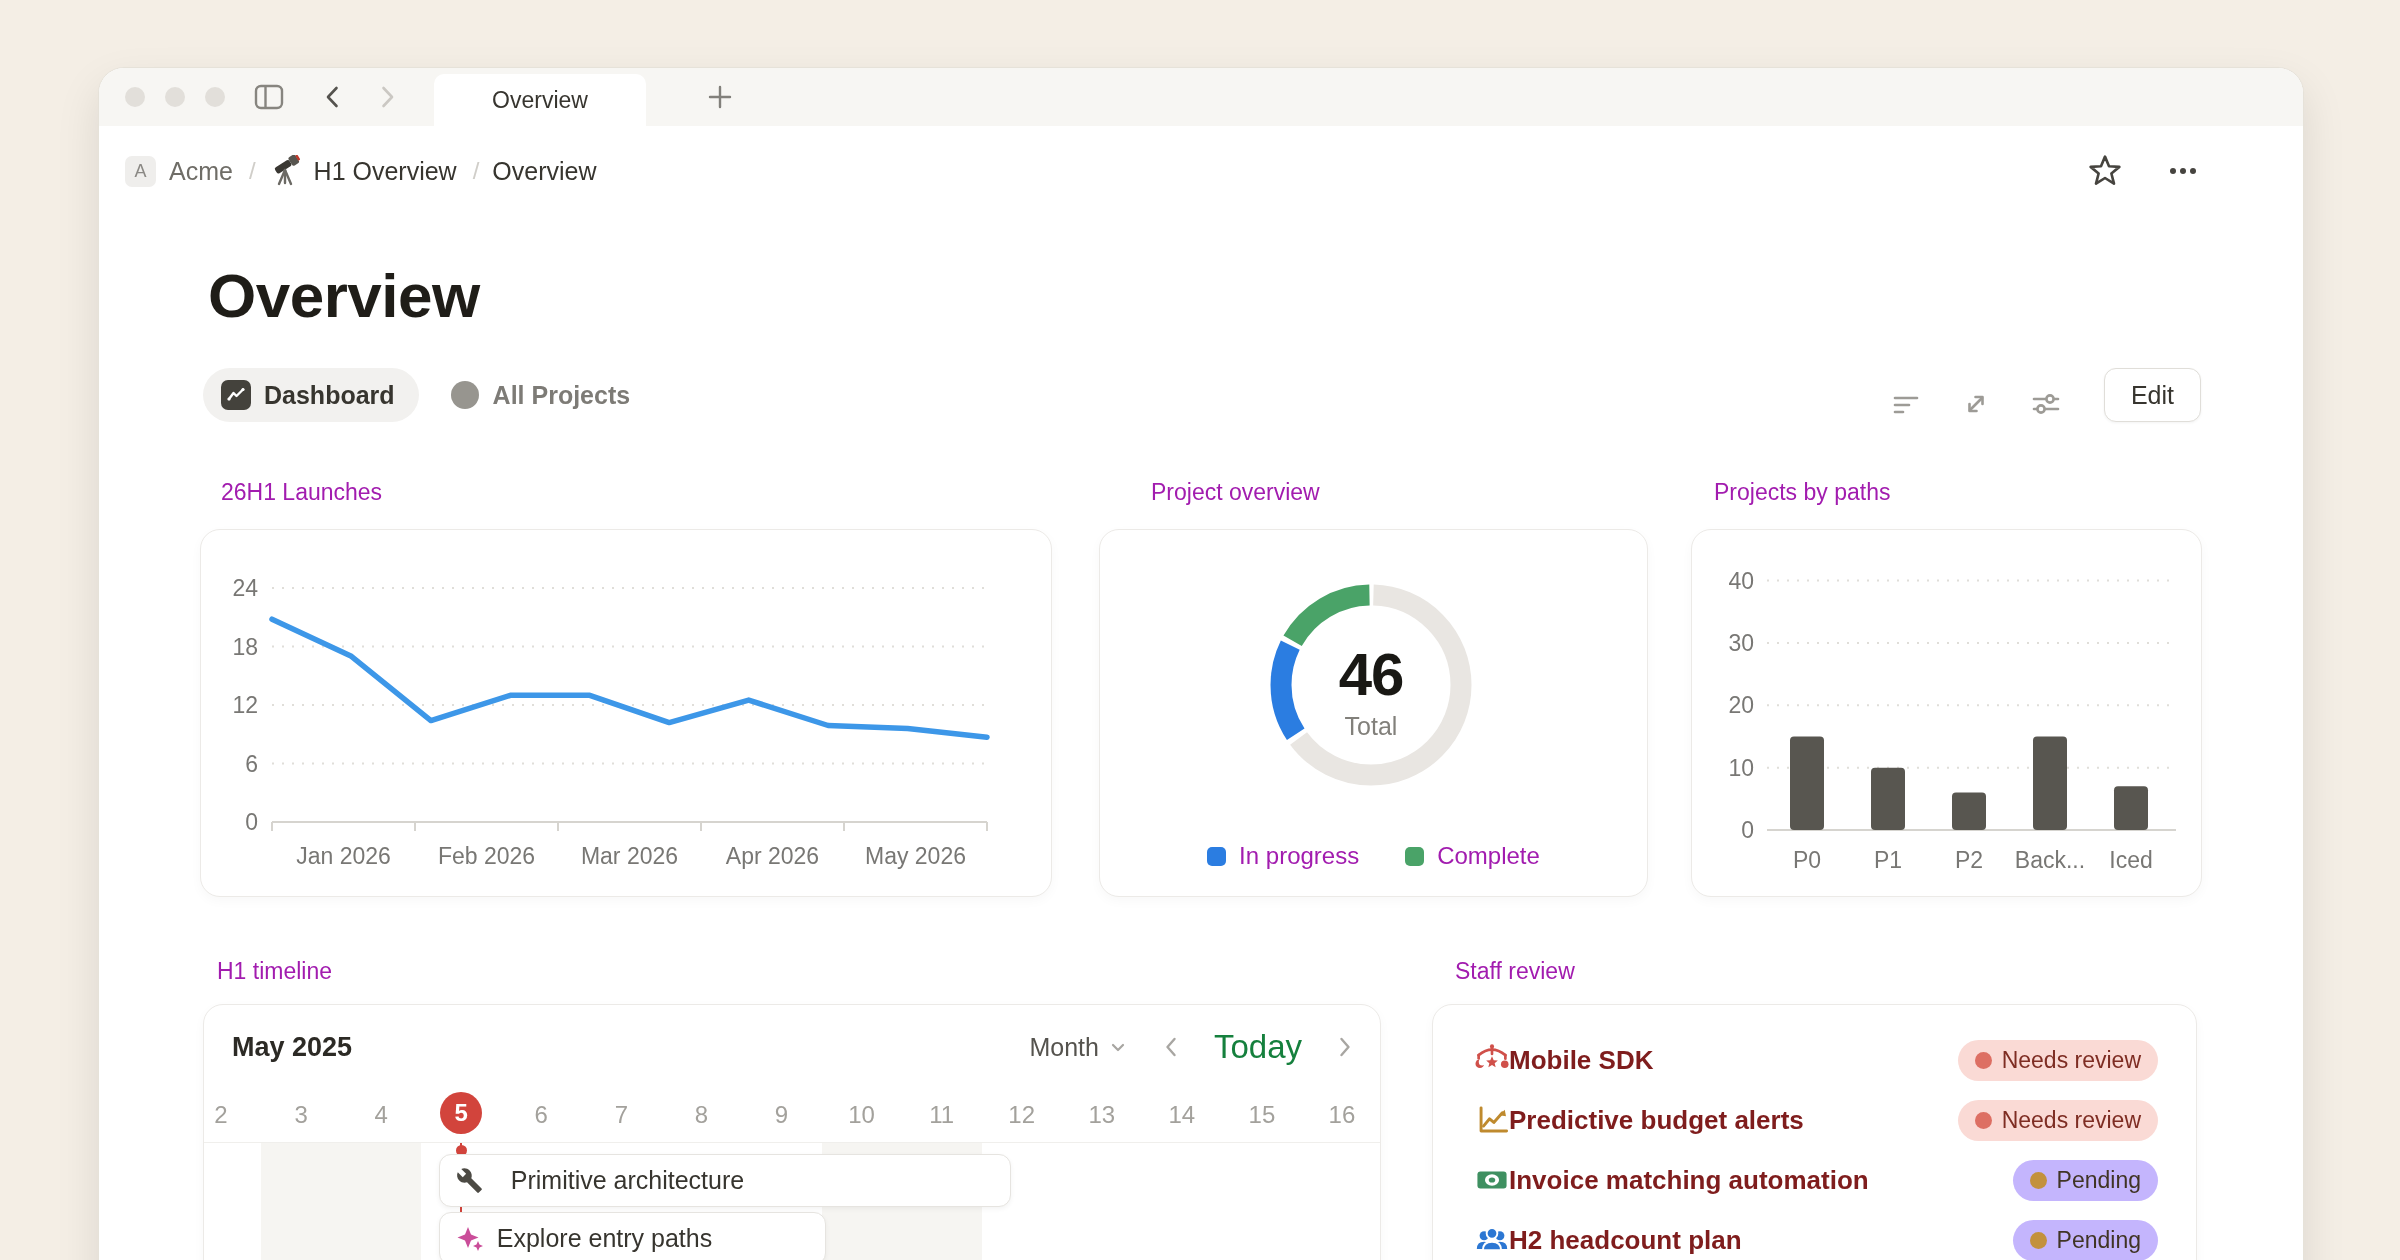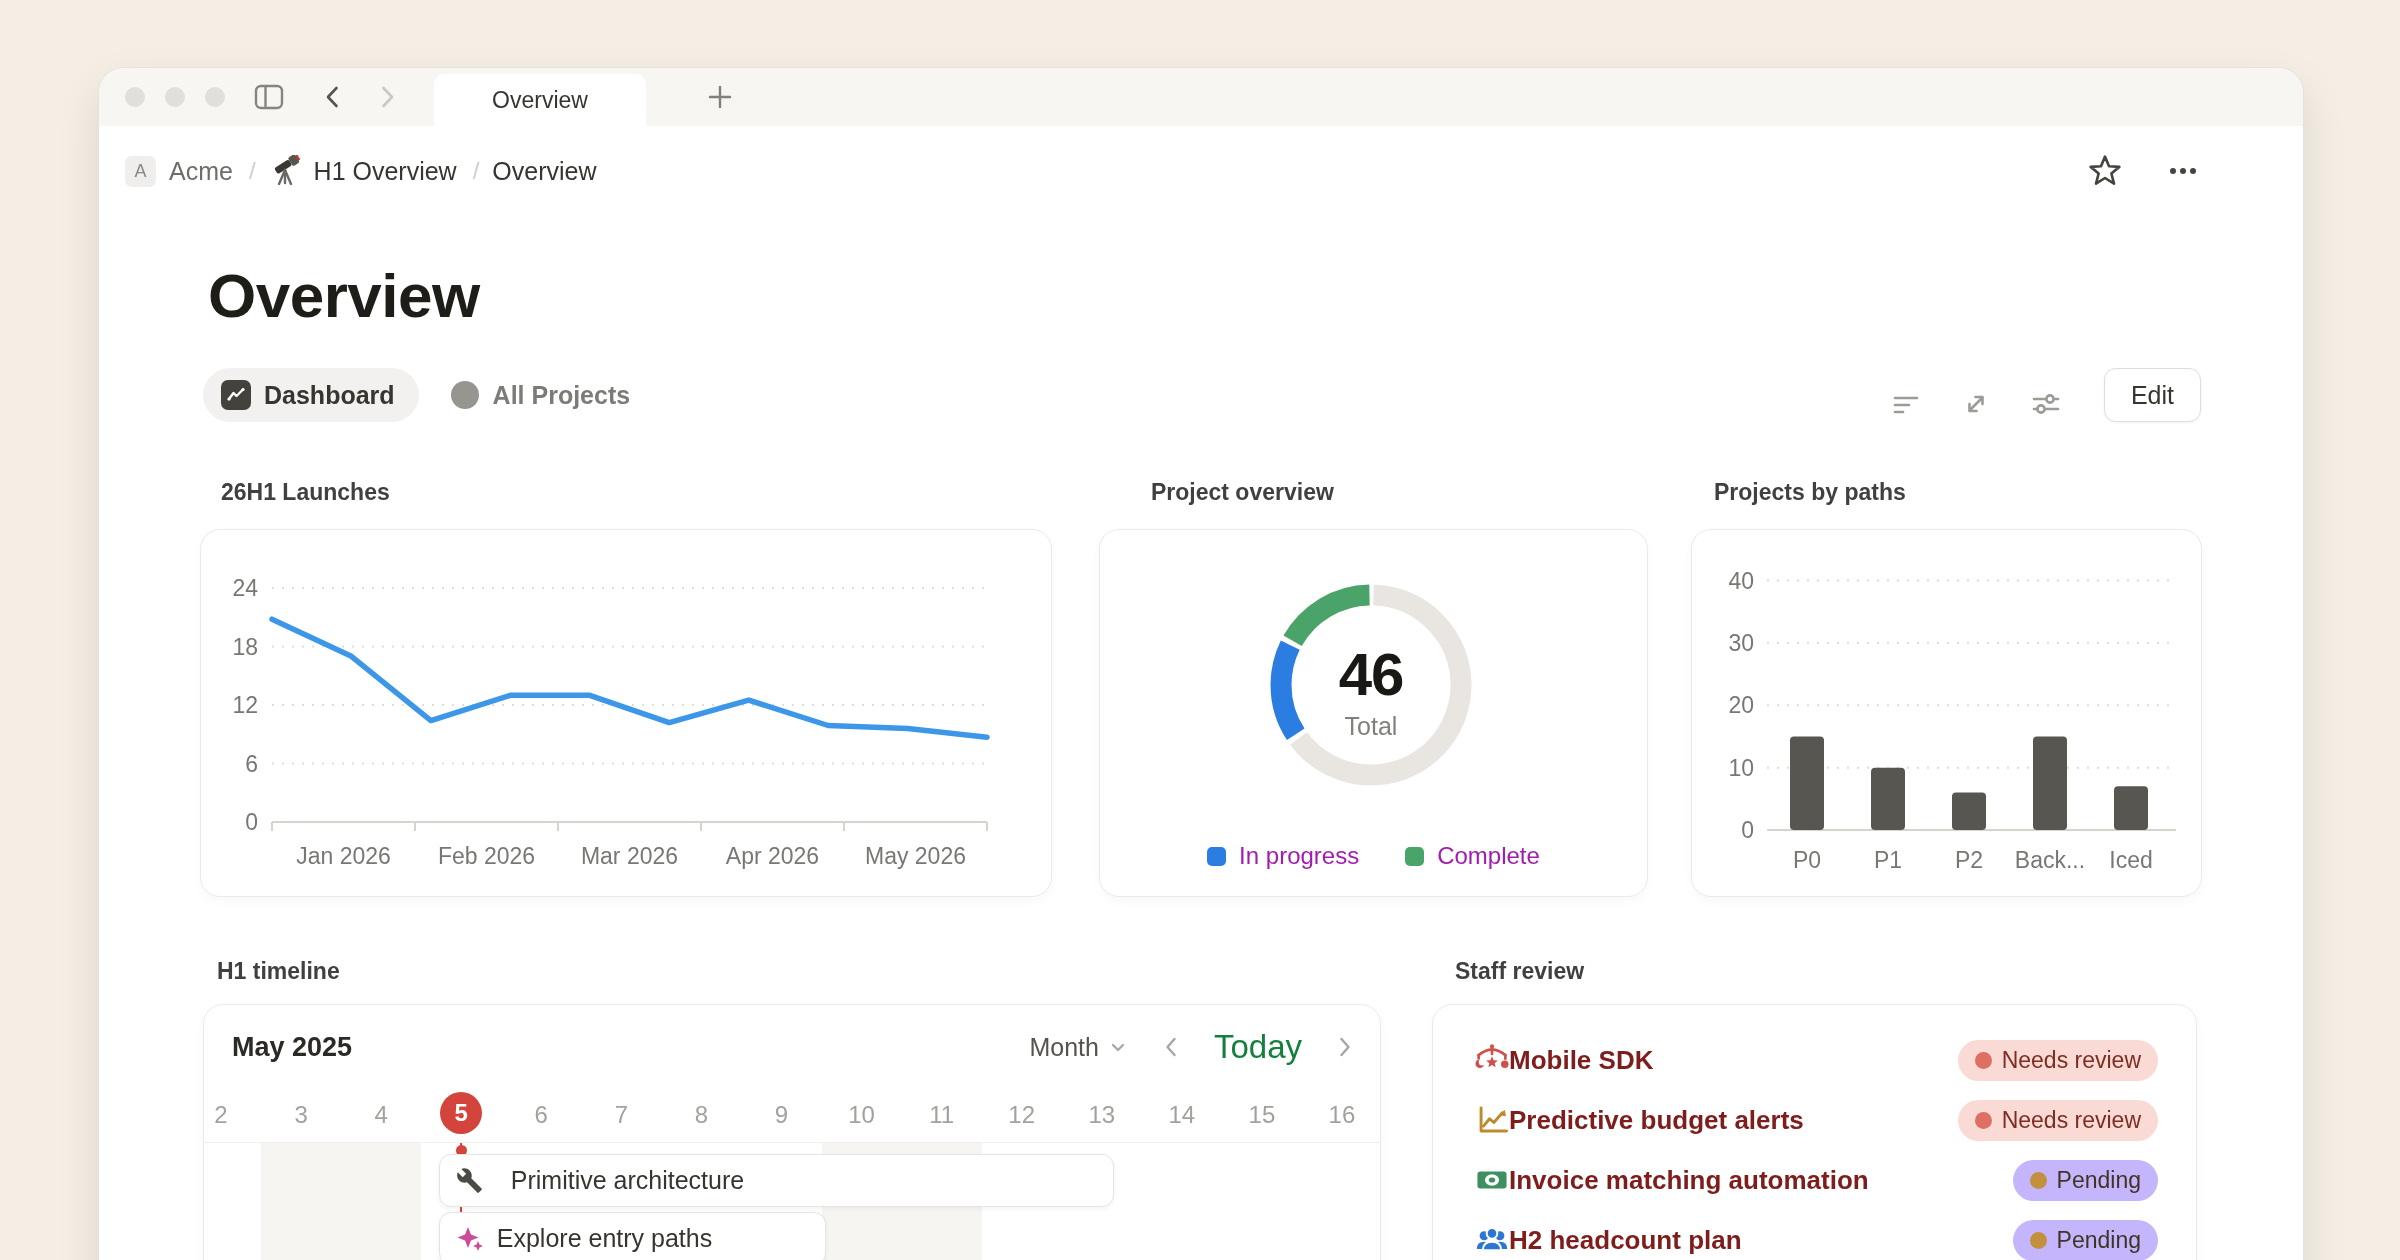--- a/index.html
+++ b/index.html
@@ -37,21 +37,21 @@
   .pill-ico{width:30px;height:30px;border-radius:7px;background:#44423c;display:flex;align-items:center;justify-content:center;}
   .pill-label{font-size:25px;font-weight:600;color:#37352f;}
   .viewtab2{display:flex;align-items:center;gap:14px;margin-left:32px;}
   .gray-circle{width:28px;height:28px;border-radius:50%;background:#97958f;}
   .viewtab2 span{font-size:25px;font-weight:600;color:#7d7b76;}
   .view-actions{margin-left:auto;display:flex;align-items:flex-end;gap:34px;}
   .edit-btn{height:54px;padding:0 26px;border-radius:12px;border:1.5px solid #e0ded9;background:#fff;
             font-size:25px;font-weight:500;color:#37352f;display:flex;align-items:center;
             box-shadow:0 1px 3px rgba(0,0,0,.05);margin-left:6px;}
   
-  .sec-title{position:absolute;font-size:23px;color:#404040;font-weight:bold;}
+  .sec-title{position:absolute;font-size:23px;color:#a21caf;}
   .card{position:absolute;background:#fff;border:1px solid #eceae7;border-radius:20px;
         box-shadow:0 4px 12px rgba(0,0,0,.03);}
   #card-line{left:101px;top:461px;width:850px;height:366px;}
   #card-donut{left:1000px;top:461px;width:547px;height:366px;}
   #card-bar{left:1592px;top:461px;width:509px;height:366px;}
   .donut-num{position:absolute;left:171px;top:110px;width:200px;text-align:center;
              font-size:60px;font-weight:700;color:#191814;letter-spacing:-1px;}
   .donut-sub{position:absolute;left:171px;top:182px;width:200px;text-align:center;
              font-size:25px;color:#82807b;}
   .legend{position:absolute;left:0;bottom:26px;width:100%;display:flex;justify-content:center;gap:46px;}
@@ -327,21 +327,21 @@
         <span class="tl-day" style="left: 897.77px;">13</span>
         <span class="tl-day" style="left: 977.84px;">14</span>
         <span class="tl-day" style="left: 1057.91px;">15</span>
         <span class="tl-day" style="left: 1137.98px;">16</span>
       </div>
     <div class="tl-grid" id="tl-grid">
         <div class="tl-stripe" style="left: 57.035px; width: 160.14px;"></div>
         <div class="tl-stripe" style="left: 617.525px; width: 160.14px;"></div>
         <div class="tl-now" style="left: 256.01px; background: rgb(210, 68, 60);"></div>
         <div class="tl-now-dot" style="left: 251.71px; top: 2px; background: rgb(210, 68, 60);"></div>
-        <div class="tl-bar" style="left: 234.79px; width: 675px; top: 11px; gap: 28px;">
+        <div class="tl-bar" style="left: 234.79px; width: 572px; top: 11px; gap: 28px;">
           <span style="display: flex;">
             <svg width="27" height="27" viewBox="0 0 24 24">
               <path fill="#4c4a44" d="M22.7 19l-9.1-9.1c.9-2.3.4-5-1.5-6.9-2-2-5-2.4-7.4-1.3L9 6 6 9 1.6 4.7C.4 7.1.9 10.1 2.9 12.1c1.9 1.9 4.6 2.4 6.9 1.5l9.1 9.1c.4.4 1 .4 1.4 0l2.3-2.3c.5-.4.5-1.1.1-1.4z"></path>
             </svg>
           </span>
           <span>Primitive architecture</span>
         </div>
         <div class="tl-bar" style="left: 234.79px; width: 386.738px; top: 69px;">
           <span style="display: flex;">
             <svg width="28" height="28" viewBox="0 0 28 28">

